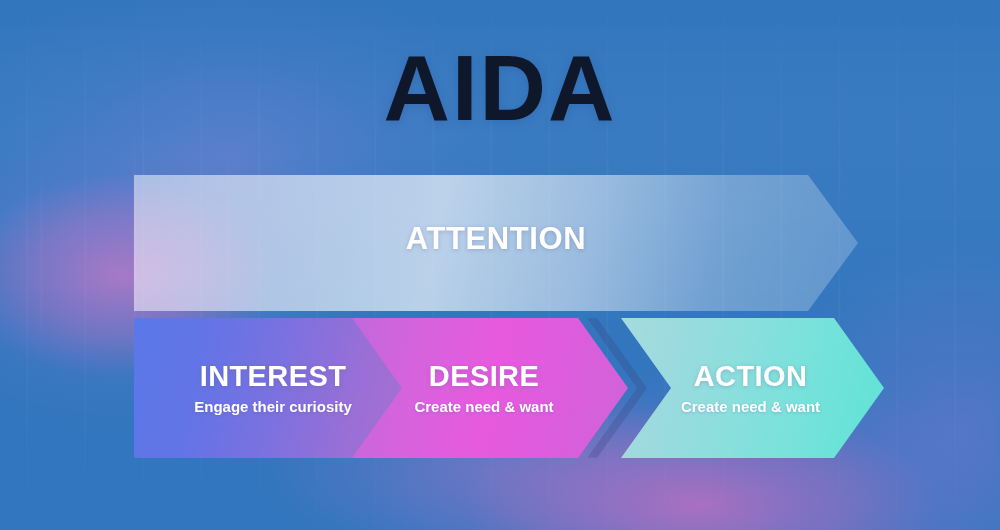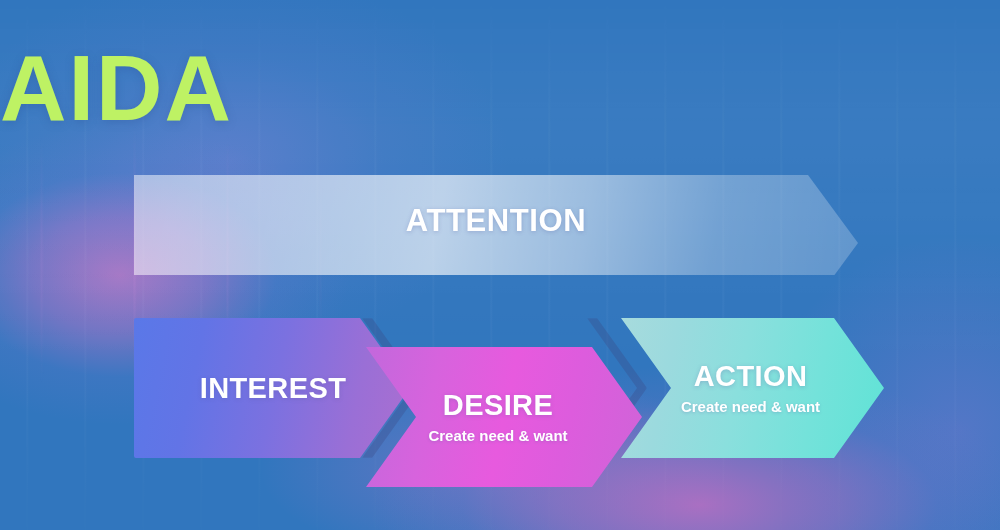--- a/index.html
+++ b/index.html
@@ -82,36 +82,36 @@
         rgba(190,120,210,0.00) 93px);
     mask-image: radial-gradient(ellipse 300px 170px at 140px 260px, #000 0%, rgba(0,0,0,0) 80%);
     -webkit-mask-image: radial-gradient(ellipse 300px 170px at 140px 260px, #000 0%, rgba(0,0,0,0) 80%);
   }
 
   
   .title {
     position: absolute;
     left: 0; right: 0;
     top: 42px;
-    text-align: left;
-    color: #bef264;
+    text-align: center;
+    color: #0f172a;
     font-size: 92px;
     line-height: 1;
     font-weight: 700;
     letter-spacing: 2px;
     text-shadow: 0 2px 10px rgba(40,70,140,0.25);
   }
 
   
   .banner {
     position: absolute;
     left: 134px;
     top: 175px;
     width: 724px;
-    height: 100px;
+    height: 136px;
     clip-path: polygon(
       0px 0px, 674px 0px, 724px 68px, 674px 136px, 0px 136px);
     background:
       linear-gradient(100deg,
         rgba(255,255,255,0.50) 0%,
         rgba(255,255,255,0.56) 18%,
         rgba(255,255,255,0.66) 42%,
         rgba(255,255,255,0.50) 62%,
         rgba(255,255,255,0.30) 80%,
         rgba(255,255,255,0.22) 100%);
@@ -187,23 +187,22 @@
   #chev-interest .chev-body {
     clip-path: polygon(0px 0px, 226px 0px, 276px 70px, 226px 140px, 0px 140px);
     background: linear-gradient(102deg,
       #5a78e8 0%, #6274e6 22%, #7b71e0 48%, #9a6fd6 74%, #b06ecf 100%);
     border-radius: 2px;
   }
   #chev-interest .chev-text { transform: translateX(-18px); }
 
   
   #chev-desire {
-    left: 366px;
+    left: 352px;
     width: 276px;
-    margin-top: 29px;
   }
   #chev-desire .chev-body {
     clip-path: polygon(
       0px 0px, 226px 0px, 276px 70px, 226px 140px, 0px 140px, 50px 70px);
     background: linear-gradient(102deg,
       #c268dc 0%, #d763dd 25%, #e75ade 50%, #dd5cdd 72%, #cf64d8 100%);
   }
   #chev-desire .chev-text { transform: translateX(-6px); }
 
   
@@ -259,20 +258,21 @@
     </div>
   </div>
 
   <div class="chev-shadow" id="shadow-desire"></div>
   <div class="chev-shadow" id="shadow-action"></div>
 
   <div class="chev" id="chev-interest">
     <div class="chev-body"></div>
     <div class="chev-text">
       <div class="c-title">INTEREST</div>
+      <div class="c-sub">Engage their curiosity</div>
     </div>
   </div>
 
   <div class="chev" id="chev-desire">
     <div class="chev-body"></div>
     <div class="chev-text">
       <div class="c-title">DESIRE</div>
       <div class="c-sub">Create need &amp; want</div>
     </div>
   </div>

